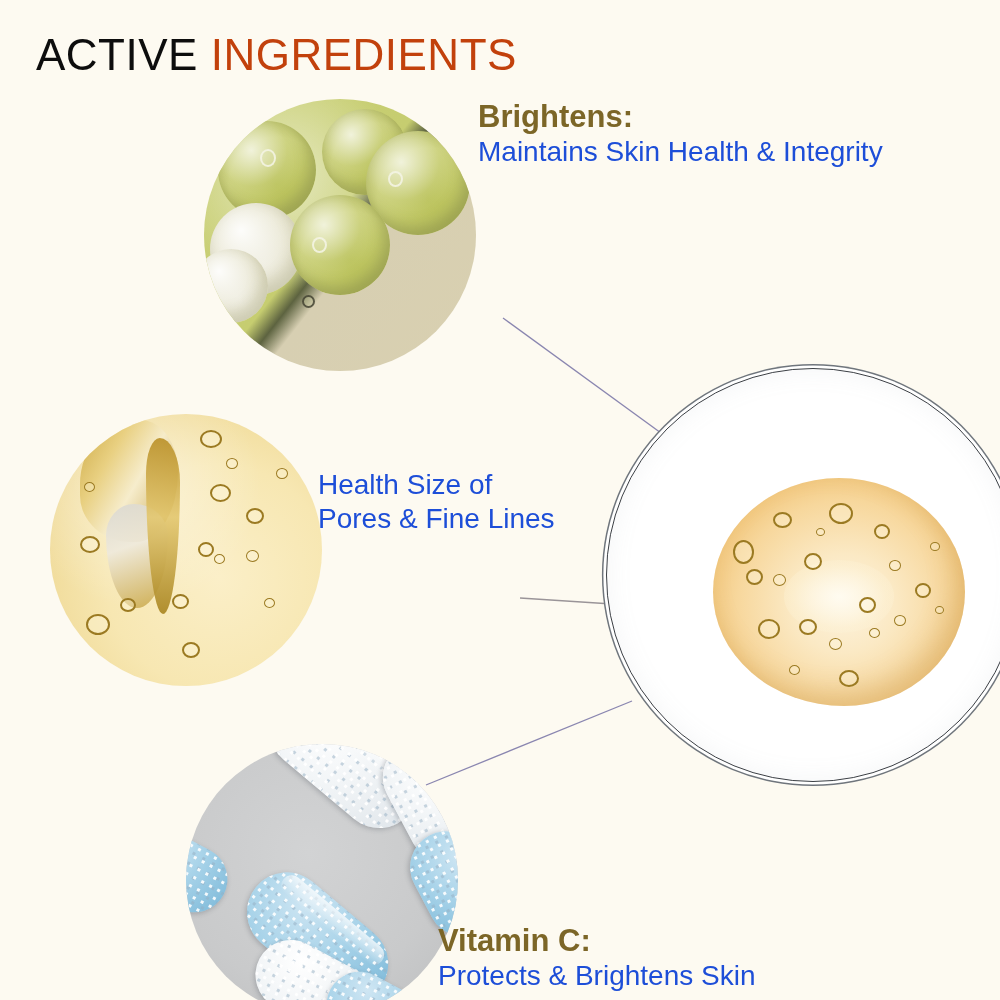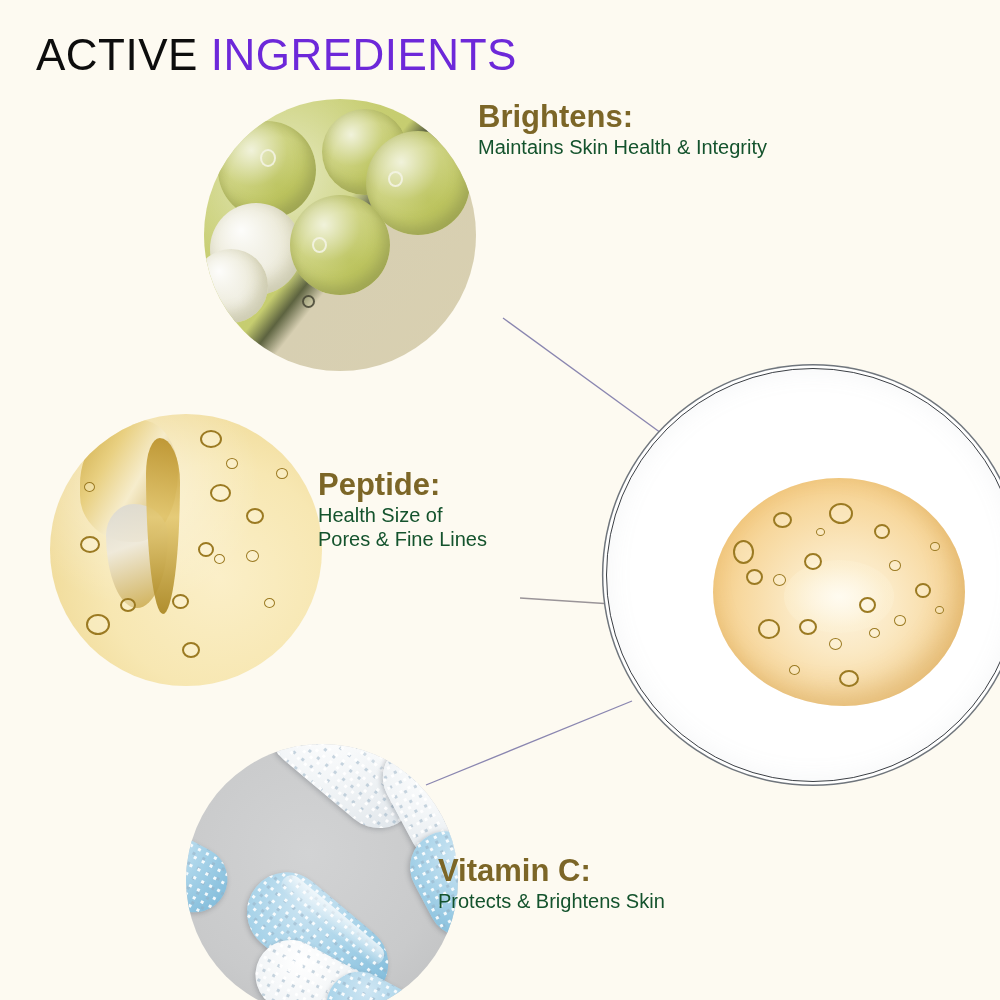--- a/index.html
+++ b/index.html
@@ -21,21 +21,21 @@
   #title-block {
     position: absolute;
     left: 36px;
     top: 30px;
     font-size: 44px;
     letter-spacing: 0.5px;
     white-space: nowrap;
     font-weight: 400;
   }
   #title-active { color: #0d0d0d; }
-  #title-ingredients { color: #6d28d9; text-align: center; }
+  #title-ingredients { color: #c2410c; text-align: center; }
 
   
   #connectors {
     position: absolute;
     left: 0; top: 0;
     width: 1000px; height: 1000px;
     pointer-events: none;
   }
 
   
@@ -167,28 +167,28 @@
   
   .callout { position: absolute; }
   .callout .ing-name {
     font-weight: bold;
     font-size: 31px;
     color: #7c6627;
     line-height: 1.12;
     white-space: nowrap;
   }
   .callout .ing-desc {
-    font-size: 20px;
-    color: #14532d;
+    font-size: 28px;
+    color: #1d4ed8;
     line-height: 1.22;
     white-space: nowrap;
   }
   #callout-ceramide { left: 478px; top: 100px; }
   #callout-peptide  { left: 318px; top: 468px; }
-  #callout-vitc     { left: 438px; top: 854px; }
+  #callout-vitc     { left: 438px; top: 924px; }
 </style>
 </head>
 <body>
 
 <div id="stage">
 
   <div id="title-block">
     <span id="title-active">ACTIVE</span>
     <span id="title-ingredients">INGREDIENTS</span>
   </div>
@@ -286,21 +286,20 @@
       <div class="beads"></div>
     </div>
   </div>
 
   <div class="callout" id="callout-ceramide">
     <div class="ing-name">Brightens:</div>
     <div class="ing-desc">Maintains Skin Health &amp; Integrity</div>
   </div>
 
   <div class="callout" id="callout-peptide">
-    <div class="ing-name">Peptide:</div>
     <div class="ing-desc">Health Size of</div>
     <div class="ing-desc">Pores &amp; Fine Lines</div>
   </div>
 
   <div class="callout" id="callout-vitc">
     <div class="ing-name">Vitamin C:</div>
     <div class="ing-desc">Protects &amp; Brightens Skin</div>
   </div>
 
 </div>

